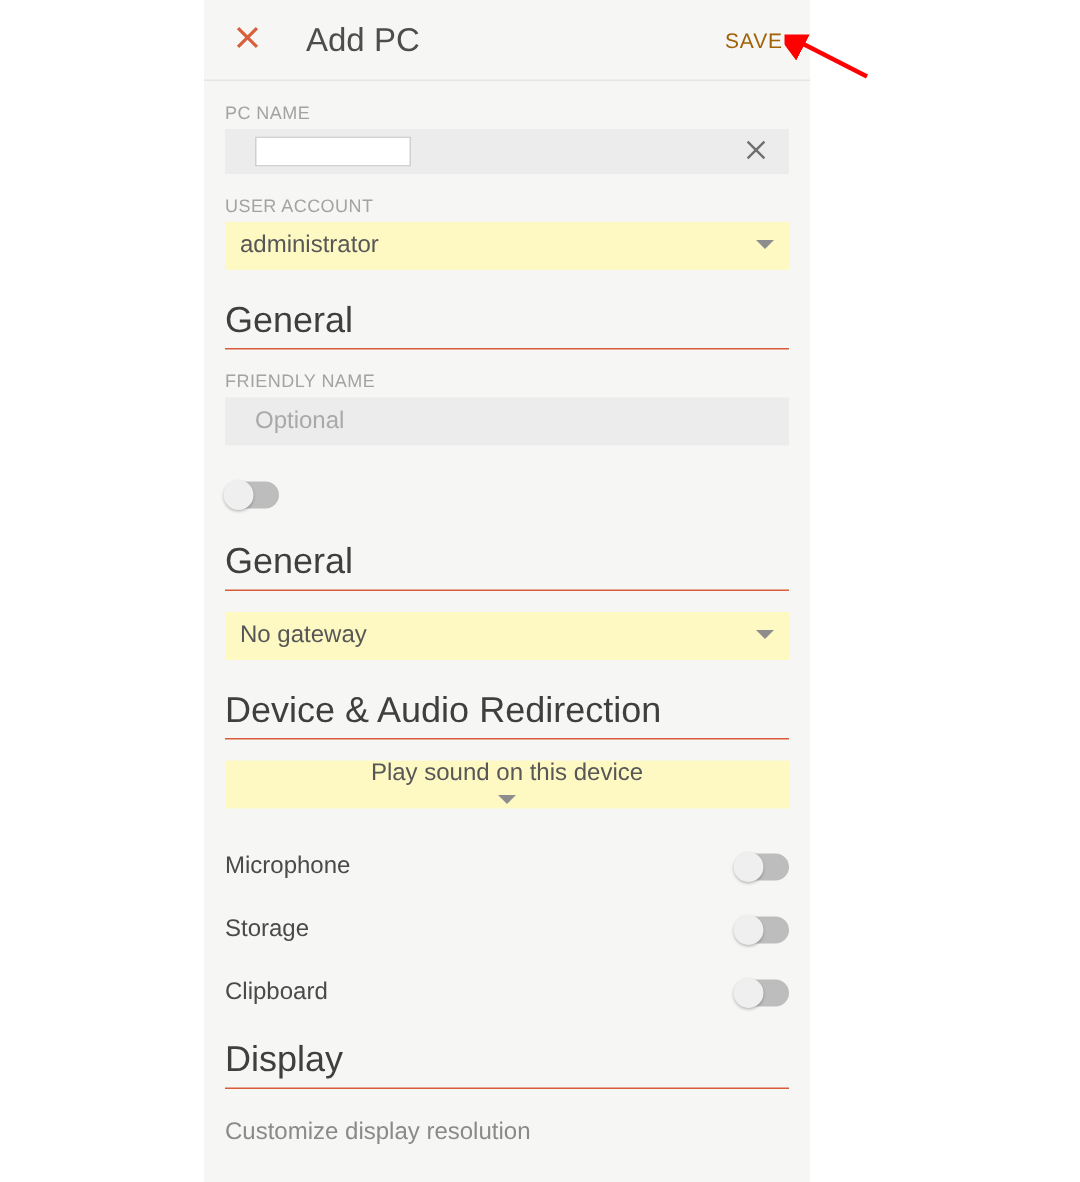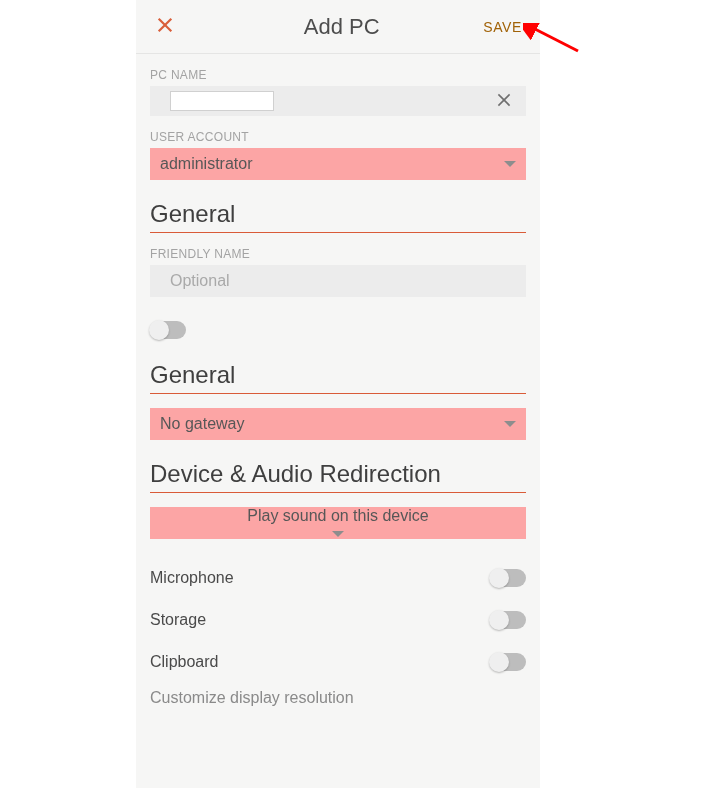--- a/index.html
+++ b/index.html
@@ -54,21 +54,20 @@
       height: 18px;
       stroke: #d95e3a;
       stroke-width: 2.4;
     }
     .header-title {
       font-size: 22px;
       font-weight: 400;
       color: #4d4d4d;
       margin-left: 24px;
       flex: 1;
-      text-align: center;
     }
     .save-btn {
       background: none;
       border: none;
       color: #a16207;
       font-size: 14px;
       letter-spacing: 0.6px;
       cursor: pointer;
       padding: 6px 4px;
     }
@@ -123,21 +122,21 @@
       align-items: center;
     }
     .clear-btn svg {
       width: 16px;
       height: 16px;
       stroke: #6f6f6f;
       stroke-width: 2;
     }
     .select-row {
       position: relative;
-      background: #fca5a5;
+      background: #fef9c3;
       height: 32px;
       display: flex;
       align-items: center;
       padding: 0 10px;
       margin-bottom: 20px;
       cursor: pointer;
     }
     .select-value {
       flex: 1;
       font-size: 16px;
@@ -298,20 +297,21 @@
     <div class="toggle-row">
       <span class="toggle-label">Storage</span>
       <div class="toggle"></div>
     </div>
 
     <div class="toggle-row">
       <span class="toggle-label">Clipboard</span>
       <div class="toggle"></div>
     </div>
 
+    <div class="section-title section-gap">Display</div>
 
     <div class="toggle-row" style="height:30px;">
       <span class="toggle-label" style="color:#8a8a8a;">Customize display resolution</span>
     </div>
 
   </div>
 </div>
 
 <svg class="arrow" width="60" height="34">
   <defs>

